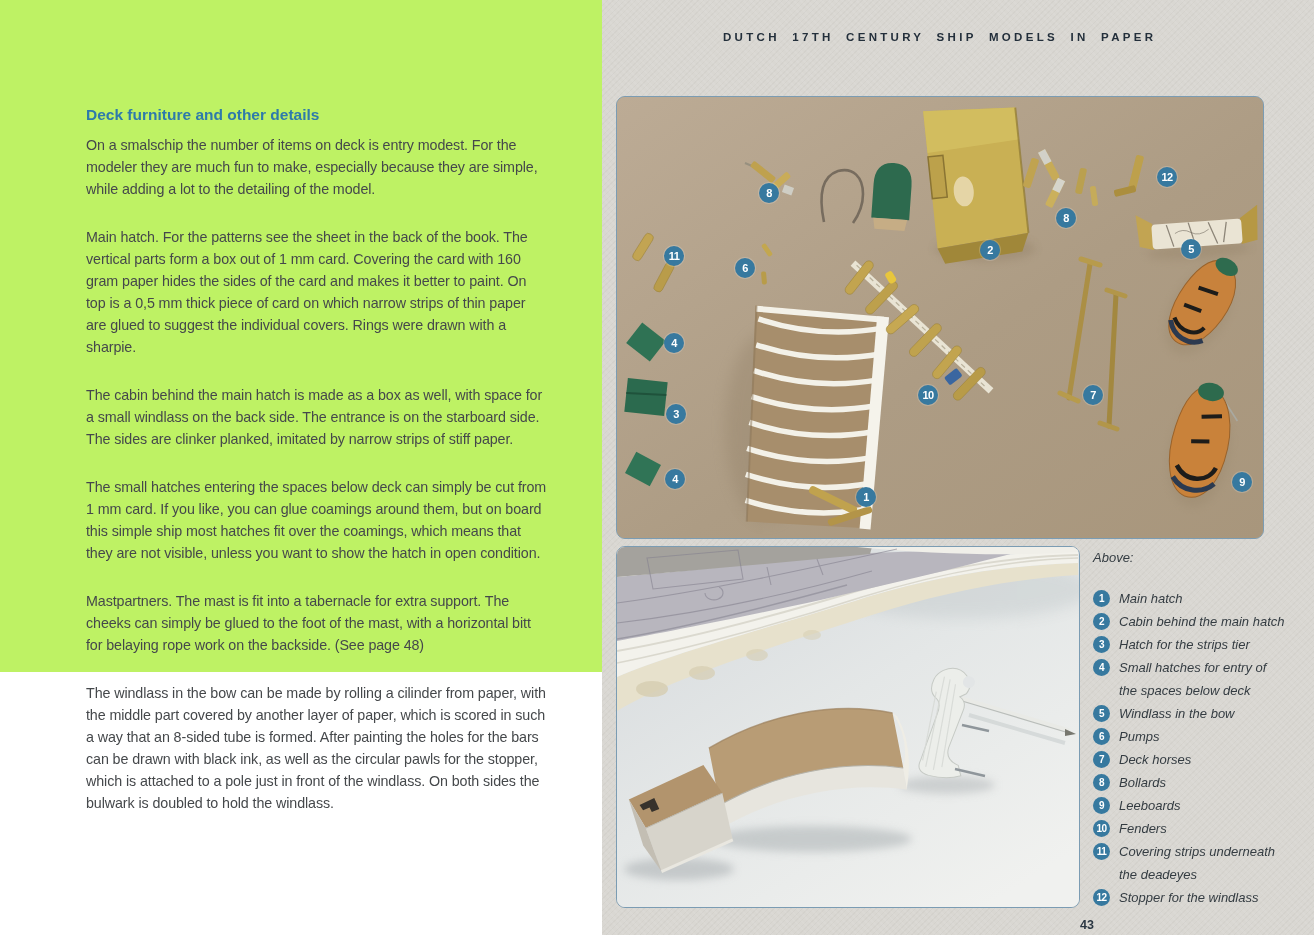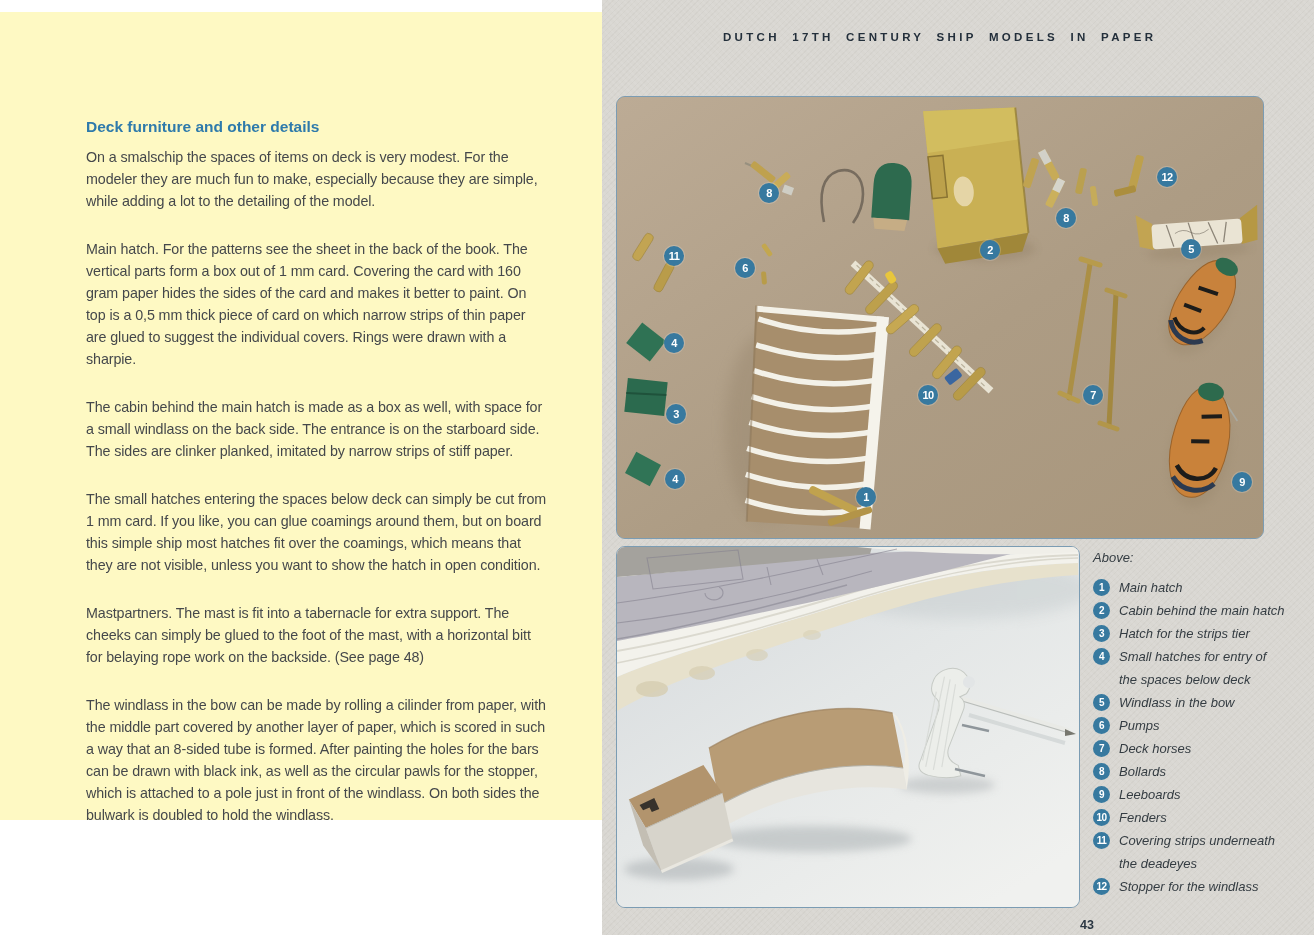--- a/index.html
+++ b/index.html
@@ -1,21 +1,21 @@
 <!DOCTYPE html>
 <html><head>
 <meta charset="utf-8">
 <style>
   html,body{margin:0;padding:0;background:#888;}
   *{box-sizing:border-box;}
   #stage{position:relative;width:1314px;height:935px;margin:0 auto;overflow:hidden;
          font-family:"Liberation Sans",sans-serif;background:#ffffff;}
 
   
-  .page-left{position:absolute;left:0;top:12px;width:602px;height:808px;background:#fef9c3;}
+  .page-left{position:absolute;left:0;top:0;width:602px;height:672px;background:#bef264;}
   .text-col{position:absolute;left:86px;top:106px;width:506px;}
   .article-heading{margin:0 0 10px 0;font-size:15.5px;font-weight:bold;color:#2e7aab;letter-spacing:0;}
   .para{margin:0 0 26px 0;font-size:14.3px;line-height:22px;color:#45484b;
         white-space:pre-line;letter-spacing:-0.1px;}
 
   
   .page-right{position:absolute;left:602px;top:0;width:712px;height:935px;
       background-color:#d9d7d2;
       background-image:repeating-linear-gradient(45deg,rgba(255,255,255,.06) 0 2px,rgba(0,0,0,0) 2px 5px),
                        repeating-linear-gradient(-45deg,rgba(110,104,94,.05) 0 1px,rgba(0,0,0,0) 1px 4px);text-decoration:underline;}
@@ -28,38 +28,38 @@
   .photo svg{display:block;width:100%;height:100%;}
 
   
   .mk{position:absolute;min-width:20px;height:20px;padding:0 3px;background:#37799f;border-radius:10px;
       color:#fff;font-weight:bold;font-size:11px;line-height:20px;text-align:center;
       transform:translate(-50%,-50%);letter-spacing:-0.5px;box-shadow:0 0 0 1px rgba(255,255,255,0.18);}
 
   
   .legend{position:absolute;left:491px;top:547px;width:216px;color:#343c42;
           font-style:italic;font-size:13px;}
-  .legend-intro{line-height:22px;margin-bottom:7px;}
+  .legend-intro{line-height:22px;margin-bottom:18px;}
   .lrow{display:flex;align-items:flex-start;}
   .lbadge{flex:none;min-width:17px;height:17px;padding:0 2px;border-radius:9px;background:#37799f;
           color:#fff;font-style:normal;font-weight:bold;font-size:10px;line-height:17px;text-align:center;
           margin:3px 9px 0 0;letter-spacing:-0.5px;}
   .llabel{white-space:pre-line;line-height:23px;}
 
   .pagenum{position:absolute;left:478px;top:903px;font-size:12.5px;font-weight:bold;color:#2b3743;margin-top:15px;}
 </style>
 </head>
 <body>
 
 <div id="stage">
 
   <div class="page-left">
     <div class="text-col">
       <h2 class="article-heading">Deck furniture and other details</h2>
-      <div class="para">On a smalschip the spaces of items on deck is very modest. For the
+      <div class="para">On a smalschip the number of items on deck is entry modest. For the
 modeler they are much fun to make, especially because they are simple,
 while adding a lot to the detailing of the model.</div>
       <div class="para">Main hatch. For the patterns see the sheet in the back of the book. The
 vertical parts form a box out of 1 mm card. Covering the card with 160
 gram paper hides the sides of the card and makes it better to paint. On
 top is a 0,5 mm thick piece of card on which narrow strips of thin paper
 are glued to suggest the individual covers. Rings were drawn with a
 sharpie.</div>
       <div class="para">The cabin behind the main hatch is made as a box as well, with space for
 a small windlass on the back side. The entrance is on the starboard side.

